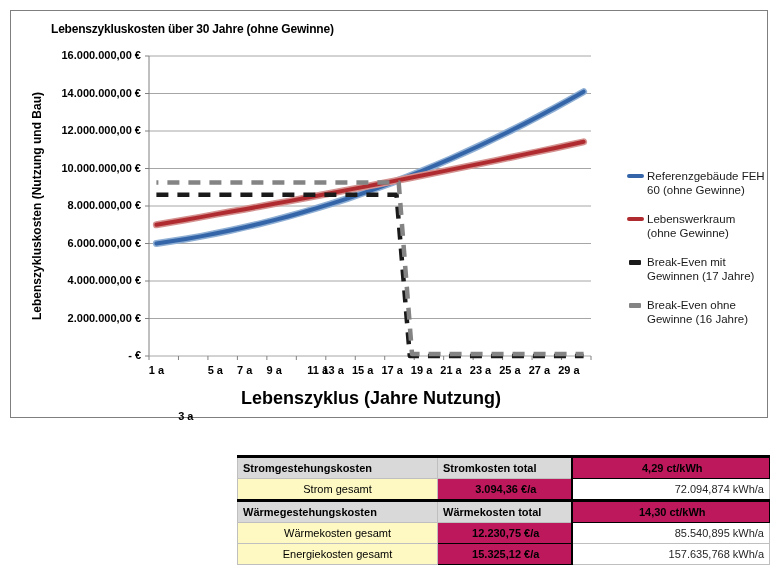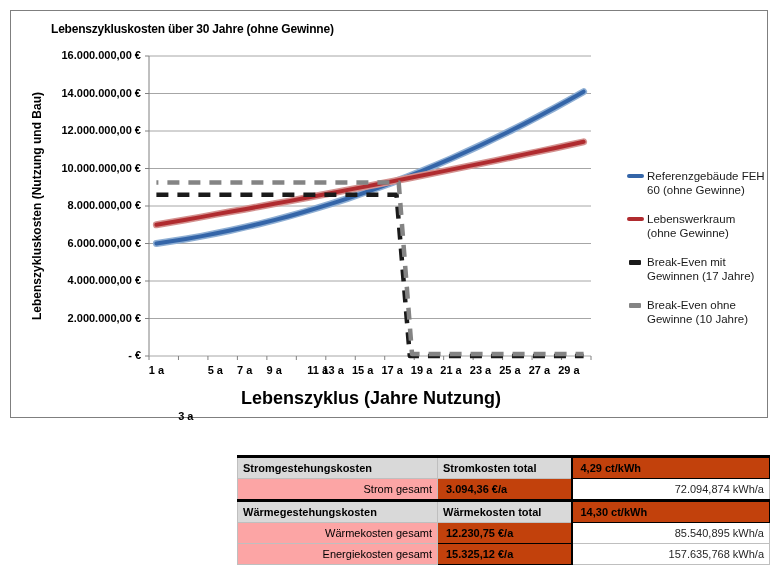--- a/index.html
+++ b/index.html
@@ -43,22 +43,22 @@
   .legend-swatch.solid{width:17px;height:4px;border-radius:2px;}
   .legend-swatch.dashed{width:12px;height:5px;border-radius:1px;margin-left:2px;margin-right:6px;}
   .cost-table{
     position:absolute;left:237px;top:455px;border-collapse:collapse;table-layout:fixed;
     font-size:11px;
   }
   .cost-table td{
     height:18px;padding:1px 5px;border:1px solid #bfbfbf;overflow:hidden;white-space:nowrap;
   }
   .cost-table td.k-header{background:#d9d9d9;font-weight:bold;text-align:left;}
-  .cost-table td.k-label{background:#fca5a5;font-weight:normal;text-align:right;}
-  .cost-table td.k-highlight{background:#c2410c;font-weight:bold;text-align:left;border:1px solid #000;padding-left:8px;}
+  .cost-table td.k-label{background:#fef9c3;font-weight:normal;text-align:center;}
+  .cost-table td.k-highlight{background:#be185d;font-weight:bold;text-align:center;border:1px solid #000;padding-left:8px;}
   .cost-table td.k-plain{background:#ffffff;font-weight:normal;text-align:right;color:#262626;}
   .cost-table tr.section-start td{border-top:3px solid #000;margin-left:32px;}
   .cost-table td.col-2{border-left:2px solid #000;}
 </style>
 </head>
 <body>
 
 <div class="chart-box">
   <svg id="plot-svg" viewBox="0 0 756 406">
       <line x1="138" y1="45" x2="580" y2="45" stroke="#a6a6a6" stroke-width="1"></line>
@@ -142,21 +142,21 @@
       <div class="legend-item">
         <span class="legend-swatch solid" style="background: rgb(176, 43, 47);"></span>
         <span>Lebenswerkraum (ohne Gewinne)</span>
       </div>
       <div class="legend-item">
         <span class="legend-swatch dashed" style="background: rgb(26, 26, 26);"></span>
         <span>Break-Even mit Gewinnen (17 Jahre)</span>
       </div>
       <div class="legend-item">
         <span class="legend-swatch dashed" style="background: rgb(132, 132, 132);"></span>
-        <span>Break-Even ohne Gewinne (10 Jahre)</span>
+        <span>Break-Even ohne Gewinne (16 Jahre)</span>
       </div>
     </div>
 </div>
 
 <table class="cost-table" id="cost-table">
   <colgroup>
     <col style="width:200px">
       <col style="width:134px">
       <col style="width:198px">
   </colgroup>

